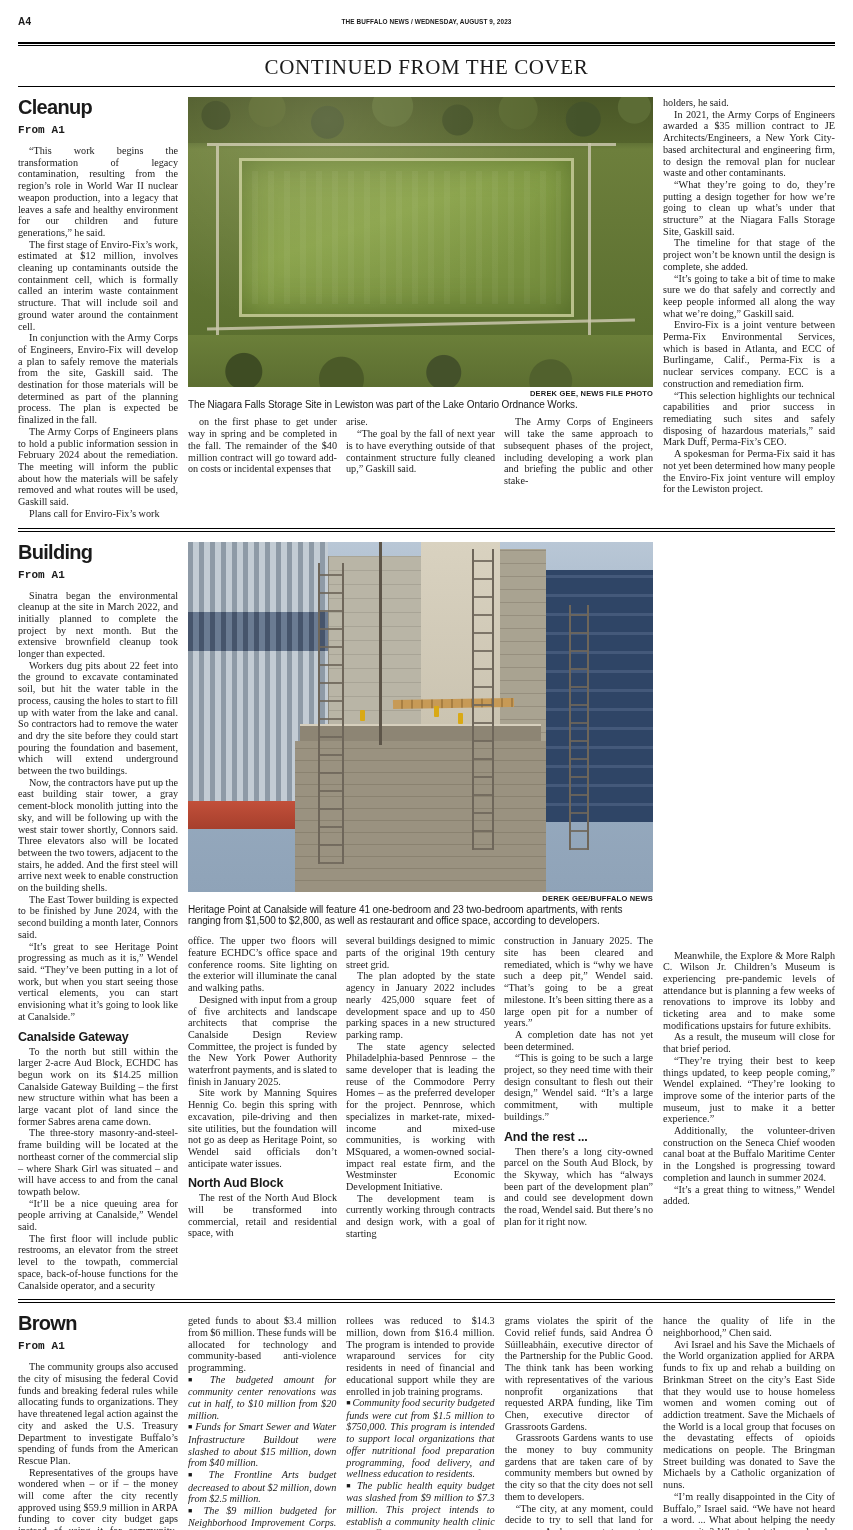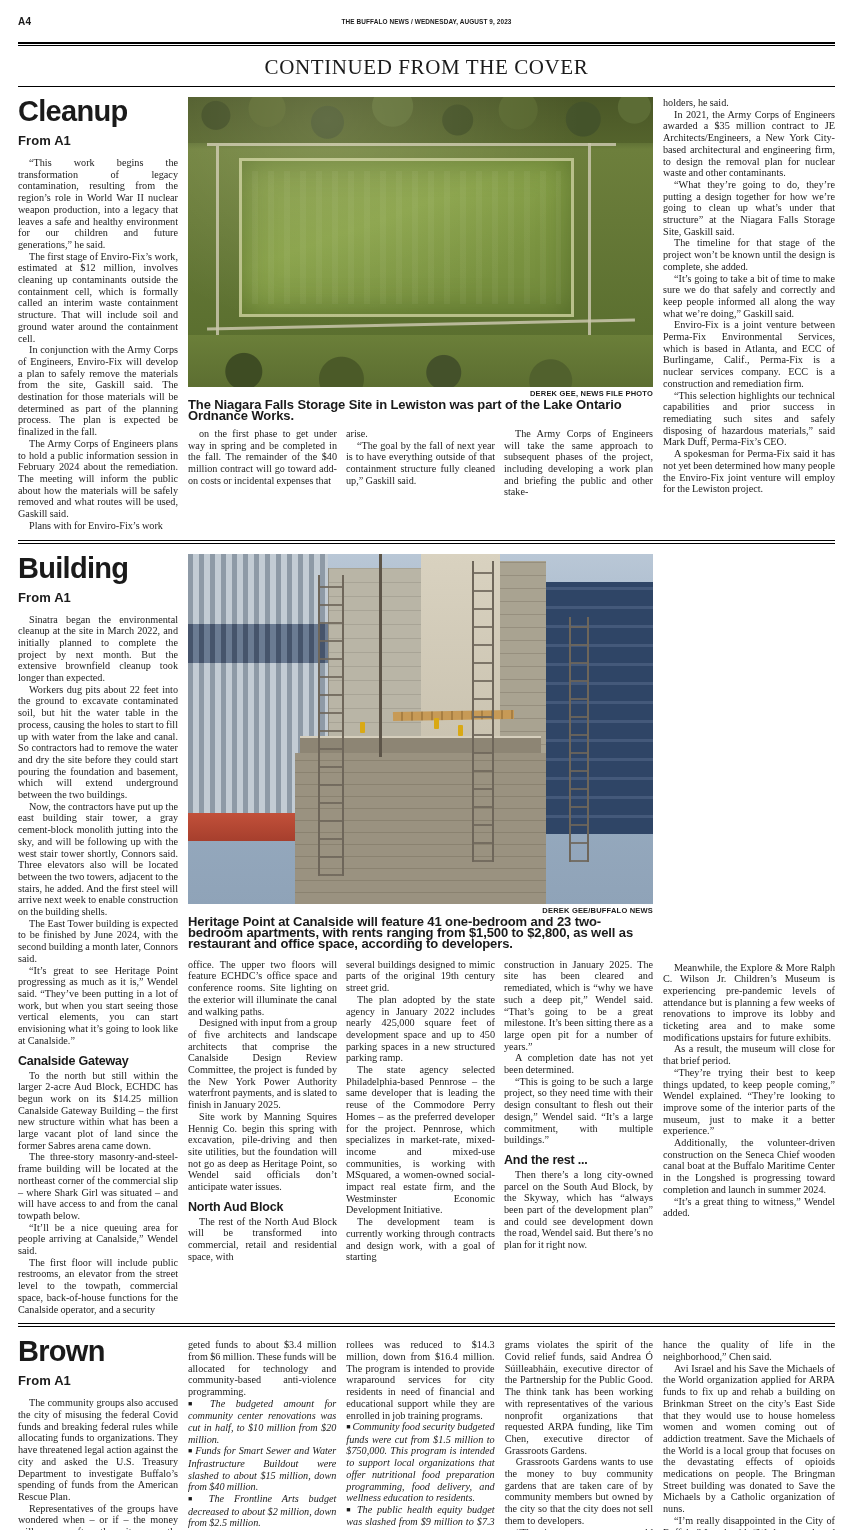--- a/index.html
+++ b/index.html
@@ -55,29 +55,29 @@
     font-size: 21px;
     letter-spacing: .6px;
   }
   .rule-thin { border-top: 1.2px solid #000; }
 
   
   .article { position: relative; padding-top: 10px; }
   .hed {
     font-family: "Liberation Sans", sans-serif;
     font-weight: bold;
-    font-size: 29px;
+    font-size: 20px;
     line-height: 1;
     letter-spacing: -.7px;
     margin: 0 0 7px 0;
   }
   .fromline {
-    font-family: Liberation Sans, sans-serif;
-    font-weight: bold;
-    font-size: 13px;
+    font-family: Liberation Mono, monospace;
+    font-weight: bold;
+    font-size: 11px;
     margin-bottom: 9px;
     letter-spacing: .1px;
   }
   .subhed {
     font-family: "Liberation Sans", sans-serif;
     font-weight: bold;
     font-size: 12.5px;
     letter-spacing: -.2px;
     margin: 7px 0 2px 0;
   }
@@ -109,22 +109,22 @@
   .credit {
     font-family: "Liberation Sans", sans-serif;
     font-weight: bold;
     font-size: 7.5px;
     text-align: right;
     letter-spacing: .2px;
     padding: 2px 0 1px;
   }
   .caption {
     font-family: "Liberation Sans", sans-serif;
-    font-weight: bold;
-    font-size: 13px;
+    font-weight: normal;
+    font-size: 10px;
     line-height: 11.4px;
     letter-spacing: -.1px;
   }
 
   
   .aerial {
     height: 290px;
     background:
       linear-gradient(180deg, #6f7a52 0%, #55612f 6%, #4a5a2a 12%, #6d7f3c 18%, #566b2c 100%);
     position: relative;
@@ -263,21 +263,21 @@
   <div class="article">
     <div class="cols" style="gap:10px;">
 
       <div class="col" style="flex:0 0 160px;">
         <h1 class="hed">Cleanup</h1>
         <div class="fromline">From A1</div>
         <p class="body">“This work begins the transformation of legacy contamination, resulting from the region’s role in World War II nuclear weapon production, into a legacy that leaves a safe and healthy environment for our children and future generations,” he said.</p>
         <p class="body">The first stage of Enviro-Fix’s work, estimated at $12 million, involves cleaning up contaminants outside the containment cell, which is formally called an interim waste containment structure. That will include soil and ground water around the containment cell.</p>
         <p class="body">In conjunction with the Army Corps of Engineers, Enviro-Fix will develop a plan to safely remove the materials from the site, Gaskill said. The destination for those materials will be determined as part of the planning process. The plan is expected be finalized in the fall.</p>
         <p class="body">The Army Corps of Engineers plans to hold a public information session in February 2024 about the remediation. The meeting will inform the public about how the materials will be safely removed and what routes will be used, Gaskill said.</p>
-        <p class="body">Plans with for Enviro-Fix’s work</p>
+        <p class="body">Plans call for Enviro-Fix’s work</p>
       </div>
 
       <div class="col" style="flex:1 1 auto;">
         <div class="photo aerial">
           <div class="treeline-top"></div>
           <div class="field"></div>
           <div class="road r4"></div>
           <div class="road r2"></div>
           <div class="road r3"></div>
           <div class="road r1"></div>

